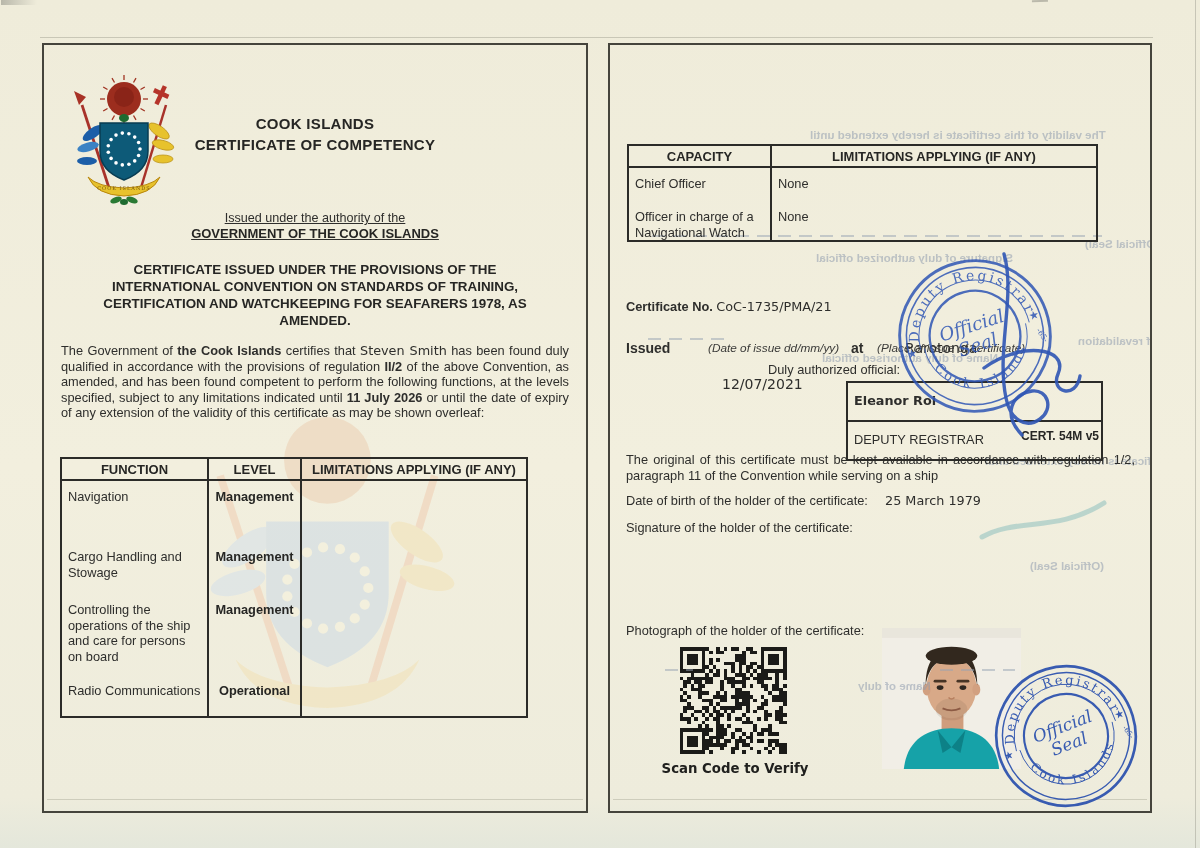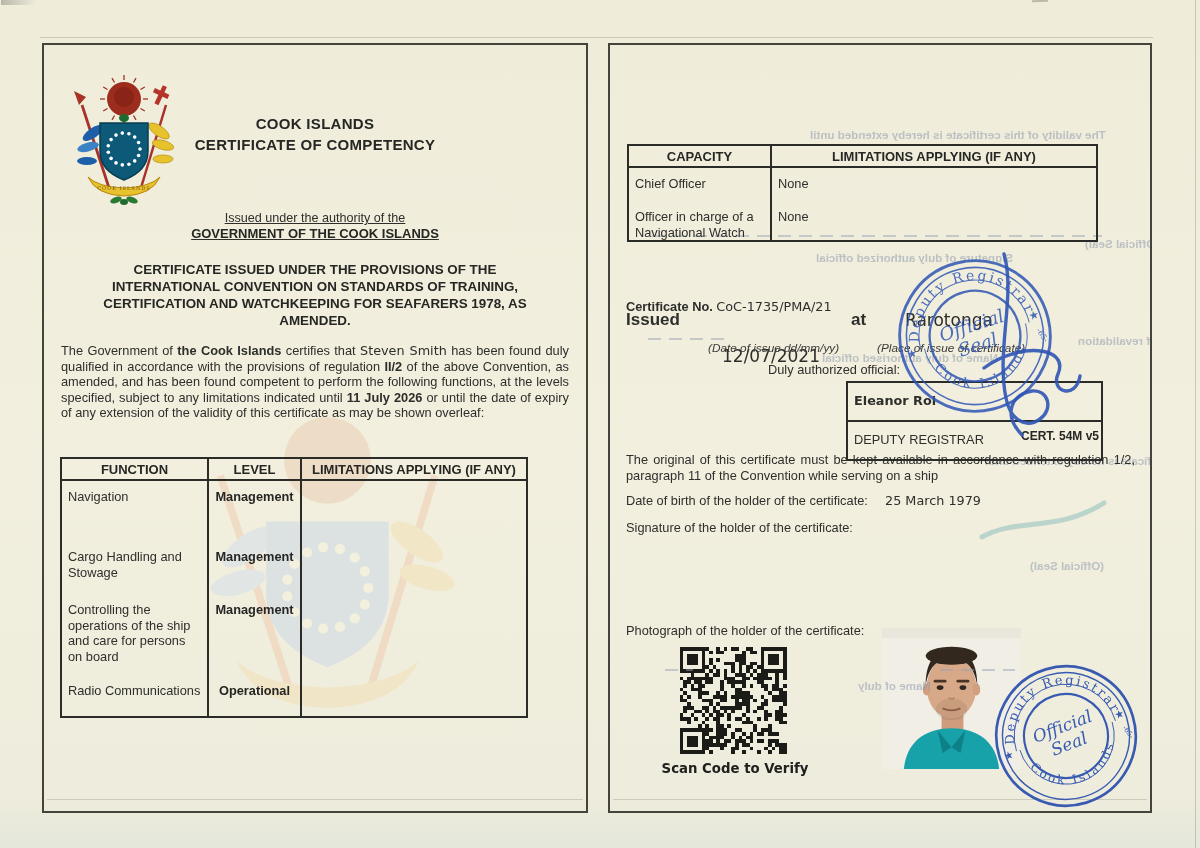--- a/index.html
+++ b/index.html
@@ -40,21 +40,21 @@
   .functions-table tr.r3 td{height:73px;} .functions-table tr.r4 td{height:33px;}
   td.level{text-align:center;font-weight:bold;color:#262624;}
   .watermark{left:120px;top:338px;width:332px;height:364px;opacity:.55;}
 
   
   .lawful{left:16px;width:508px;top:36px;font-size:12.8px;line-height:15.8px;}
   .capacity-table{left:17px;top:99px;width:471px;}
   .capacity-table col.c1{width:143px;}
   .capacity-table tr.r1 td{height:27px;} .capacity-table tr.r2 td{height:25px;} .capacity-table tr.r3 td{height:28px;}
   .certno{left:16px;top:254px;font-size:12.8px;}
-  .issuedrow{top:265px;font-size:17px;}
+  .issuedrow{top:295px;font-size:14px;}
   .hintrow{top:296px;font-size:11.8px;font-style:italic;color:#3a3a38;}
   .duly{left:158px;top:317px;font-size:12.8px;}
   .officialbox{left:236px;top:336px;width:253px;border:2px solid #2b2b28;z-index:3;}
   .officialbox .row{padding:10px 6px;font-size:12.8px;height:17px;line-height:16px;}
   .officialbox .row+.row{border-top:2px solid #2b2b28;}
   .certcode{left:236px;top:384px;width:253px;text-align:right;font-weight:bold;font-size:12px;color:#262624;}
   .originalpar{left:16px;width:509px;top:407px;font-size:12.8px;line-height:15.8px;}
   .dob-label{left:16px;top:448px;font-size:12.8px;}
   .dob-value{left:275px;top:448px;font-size:12.8px;}
   .sig-label{left:16px;top:475px;font-size:12.8px;text-align:center;}

